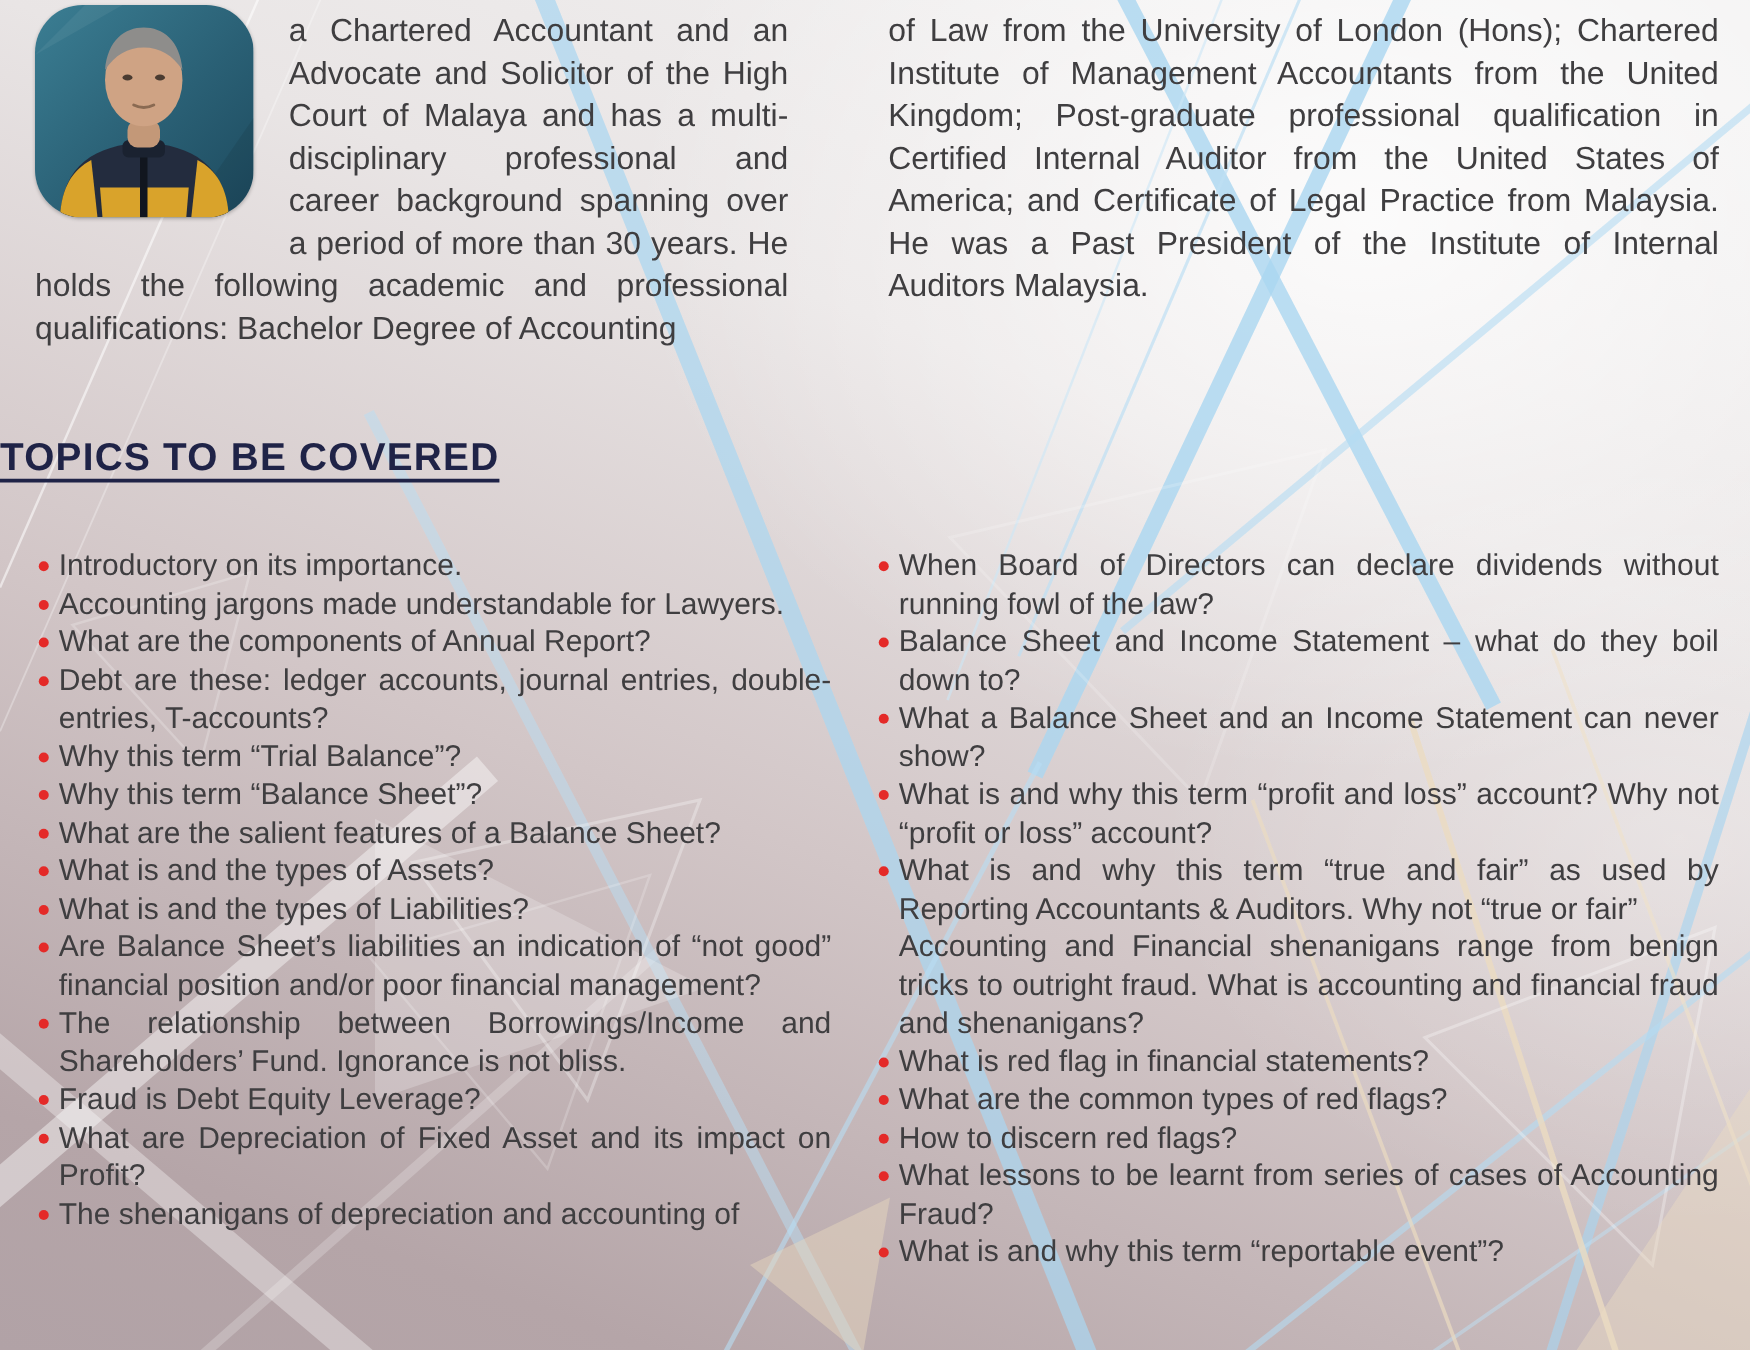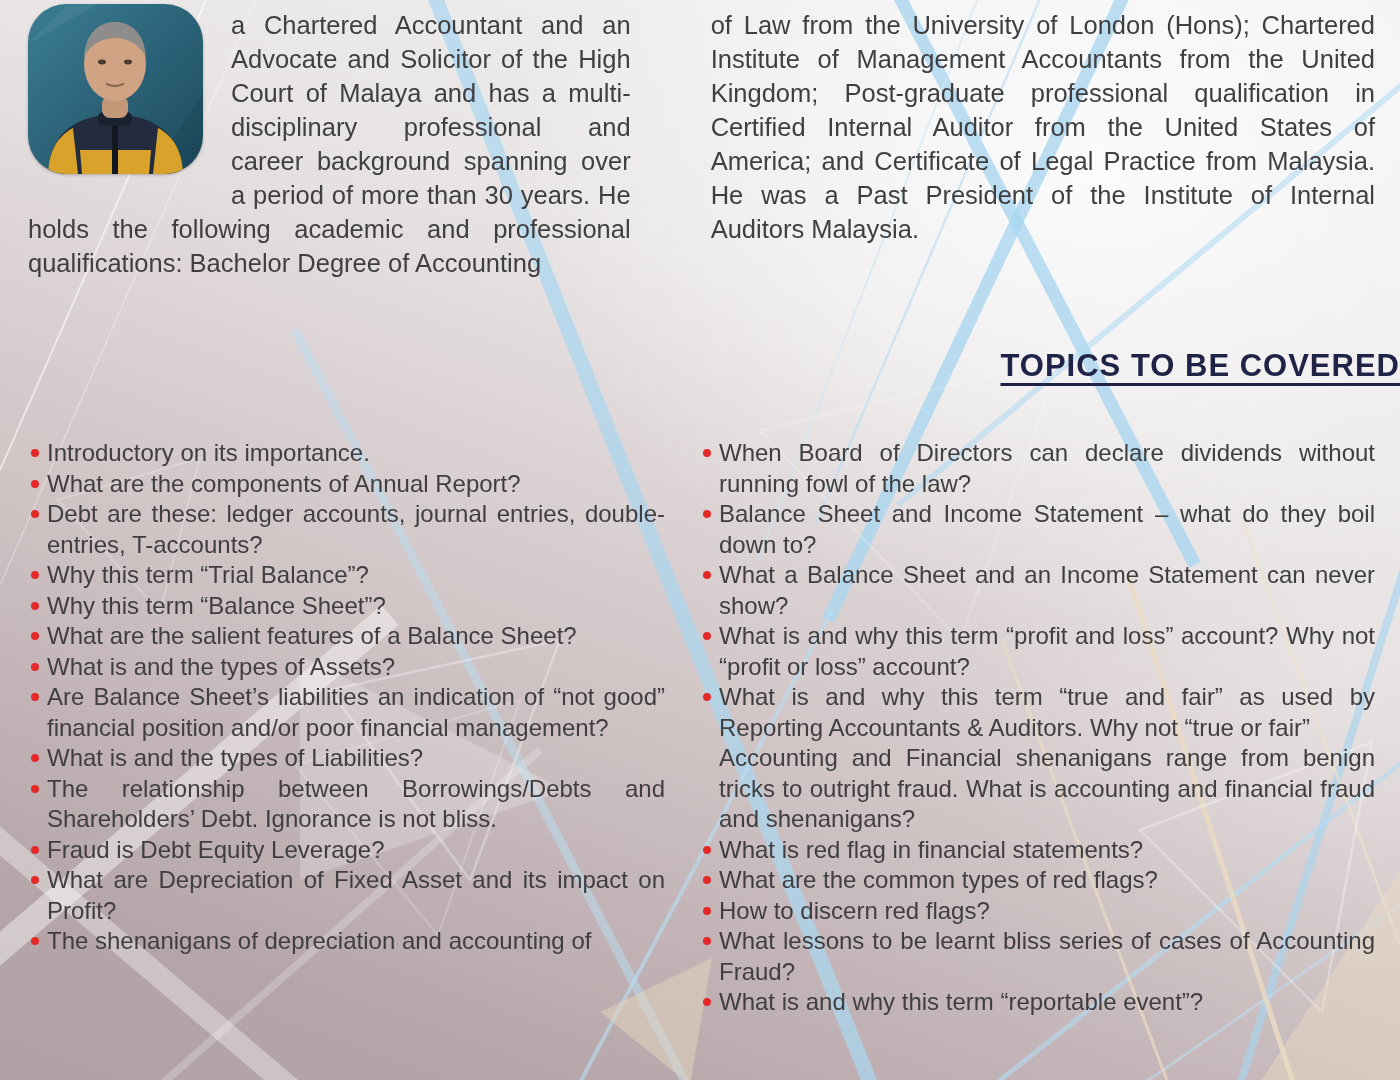--- a/index.html
+++ b/index.html
@@ -21,21 +21,21 @@
   .bio-col-right{width:678px;}
   .photo{
     float:left;width:175px;height:170px;margin:-4px 28px 6px 0;
     border-radius:38px;overflow:hidden;box-shadow:0 1px 3px rgba(0,0,0,.25);
   }
   .photo svg{display:block;width:100%;height:100%;}
   .bio-text{margin:0;font-size:25.5px;line-height:34px;text-align:justify;color:var(--text,#3f3e40);}
 
   
   .heading{
-    margin:58px 0 0;text-align:right;
+    margin:58px 0 0;text-align:left;
     font-size:31px;font-weight:700;letter-spacing:1px;
     color:var(--heading,#1f2347);
     text-decoration:underline;
     text-decoration-thickness:2.5px;
     text-underline-offset:7px;
   }
 
   
   .topics{display:flex;gap:35px;padding:0 25px 0 28px;margin-top:54px;}
   .topics ul{list-style:none;margin:0;padding:0;}
@@ -129,41 +129,42 @@
     <div class="bio-col-right">
       <p class="bio-text">of Law from the University of London (Hons); Chartered Institute of Management Accountants from the United Kingdom; Post-graduate professional qualification in Certified Internal Auditor from the United States of America; and Certificate of Legal Practice from Malaysia. He was a Past President of the Institute of Internal Auditors Malaysia.</p>
     </div>
   </section>
 
   <h1 class="heading">TOPICS TO BE COVERED</h1>
 
   <section class="topics">
     <ul class="topics-left">
         <li>Introductory on its importance.</li>
+        <li>Accounting jargons made understandable for Lawyers.</li>
         <li>What are the components of Annual Report?</li>
         <li>Debt are these: ledger accounts, journal entries, double-entries, T-accounts?</li>
         <li>Why this term “Trial Balance”?</li>
         <li>Why this term “Balance Sheet”?</li>
         <li>What are the salient features of a Balance Sheet?</li>
         <li>What is and the types of Assets?</li>
+        <li>What is and the types of Liabilities?</li>
         <li>Are Balance Sheet’s liabilities an indication of “not good” financial position and/or poor financial management?</li>
-        <li>What is and the types of Liabilities?</li>
-        <li>The relationship between Borrowings/Debts and Shareholders’ Debt. Ignorance is not bliss.</li>
+        <li>The relationship between Borrowings/Income and Shareholders’ Fund. Ignorance is not bliss.</li>
         <li>Fraud is Debt Equity Leverage?</li>
         <li>What are Depreciation of Fixed Asset and its impact on Profit?</li>
         <li>The shenanigans of depreciation and accounting of</li>
       </ul>
     <ul class="topics-right">
         <li>When Board of Directors can declare dividends without running fowl of the law?</li>
         <li>Balance Sheet and Income Statement – what do they boil down to?</li>
         <li>What a Balance Sheet and an Income Statement can never show?</li>
         <li>What is and why this term “profit and loss” account? Why not “profit or loss” account?</li>
         <li>What is and why this term “true and fair” as used by Reporting Accountants &amp; Auditors. Why not “true or fair”
 Accounting and Financial shenanigans range from benign tricks to outright fraud. What is accounting and financial fraud and shenanigans?</li>
         <li>What is red flag in financial statements?</li>
         <li>What are the common types of red flags?</li>
         <li>How to discern red flags?</li>
-        <li>What lessons to be learnt bliss series of cases of Accounting Fraud?</li>
+        <li>What lessons to be learnt from series of cases of Accounting Fraud?</li>
         <li>What is and why this term “reportable event”?</li>
       </ul>
   </section>
 
 </div>
 
 </body></html>

